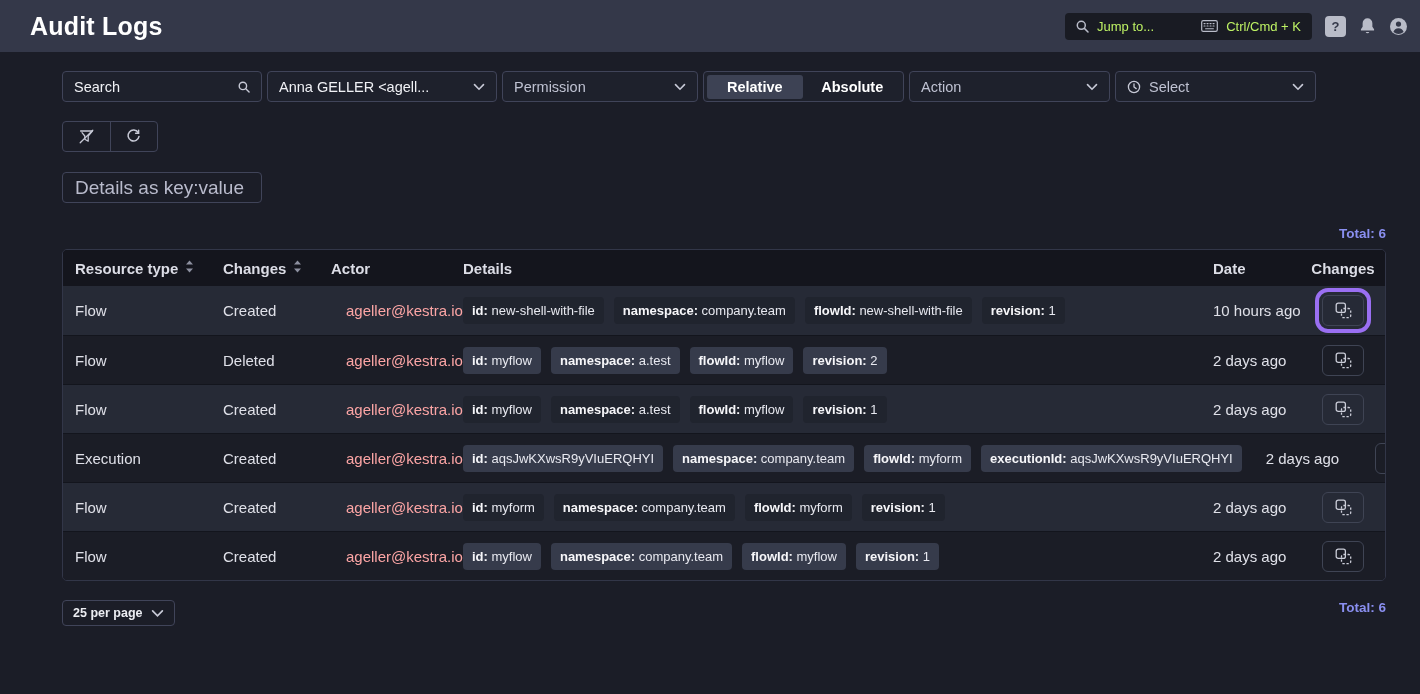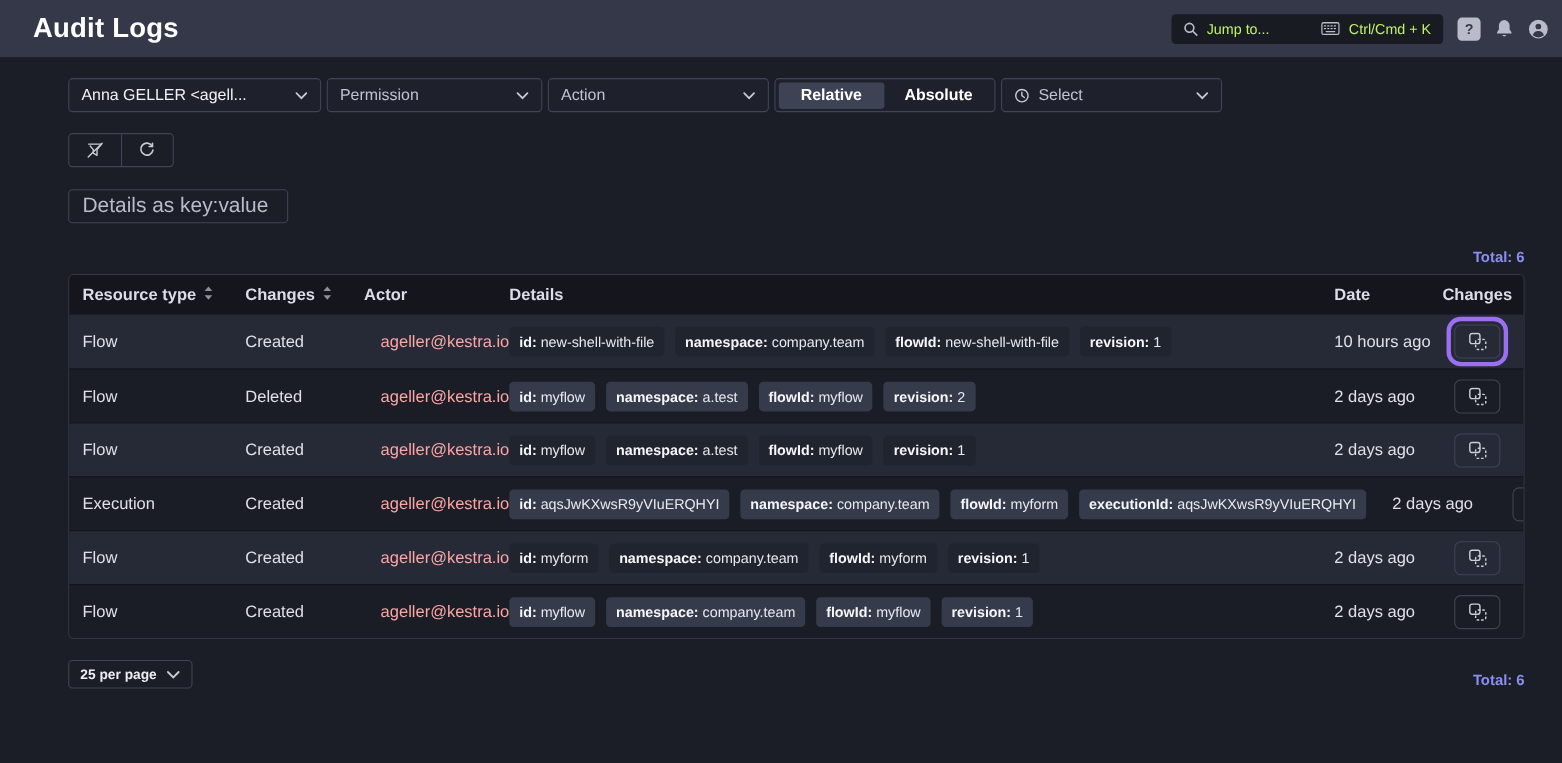--- a/index.html
+++ b/index.html
@@ -81,21 +81,21 @@
   .tr:nth-child(odd) .badge { background:#20242e; }
   .tr:nth-child(even) .badge { background:#363b4b; }
   .td.action { display:flex; justify-content:center; }
   .copy-btn {
     width:42px; height:31px; background:transparent;
     border:1px solid #3f4454; border-radius:6px; cursor:pointer;
     display:flex; align-items:center; justify-content:center;
   }
   .copy-btn.highlighted { outline:4px solid #9a6ff2; outline-offset:3px; }
   
-  .pagination { margin-top:19px; display:flex; align-items:flex-end; justify-content:space-between; }
+  .pagination { margin-top:19px; display:flex; align-items:flex-start; justify-content:space-between; }
   .per-page {
     height:26px; border:1px solid #404459; border-radius:4px; background:transparent;
     display:flex; align-items:center; gap:9px; padding:0 10px;
     font-size:12.5px; font-weight:700; color:#ecedf2; cursor:pointer;
   }
   .pag-total { color:#8a8ff0; font-size:13.5px; font-weight:700; }
 </style>
 </head>
 <body>
 
@@ -138,50 +138,60 @@
             <path d="M4.4 15.1a5.3 5.3 0 0 1 10.2 0 8.5 8.5 0 0 1-10.2 0z" fill="#343849"></path>
           </svg>
       </span>
     </button>
   </div>
 </header>
 
 <main>
 
   <div class="filters-row">
+    <div class="filter-box search-filter">
+      <span>Search</span>
+      <span class="grow"></span>
+      <span style="display:flex">
+        <svg width="12" height="12" viewBox="0 0 13 13" fill="none" stroke="#c7c9d6" stroke-width="1.5" stroke-linecap="round">
+            <circle cx="5.3" cy="5.3" r="4"></circle>
+            <line x1="8.4" y1="8.4" x2="12" y2="12"></line>
+          </svg>
+      </span>
+    </div>
     <div class="filter-box dd-user">
       <span>Anna GELLER &lt;agell...</span>
       <span class="grow"></span>
       <span style="display:flex">
         <svg width="12" height="8" viewBox="0 0 12 8" fill="none" stroke="#c7c9d6" stroke-width="1.6" stroke-linecap="round">
             <path d="M1.5 1.6L6 6.2l4.5-4.6"></path>
           </svg>
       </span>
     </div>
     <div class="filter-box dd-permission">
       <span>Permission</span>
       <span class="grow"></span>
       <span style="display:flex">
         <svg width="12" height="8" viewBox="0 0 12 8" fill="none" stroke="#c7c9d6" stroke-width="1.6" stroke-linecap="round">
             <path d="M1.5 1.6L6 6.2l4.5-4.6"></path>
           </svg>
       </span>
     </div>
+    <div class="filter-box toggle-group">
+      <div class="toggle-opt active">Relative</div>
+      <div class="toggle-opt">Absolute</div>
+    </div>
     <div class="filter-box dd-action">
       <span>Action</span>
       <span class="grow"></span>
       <span style="display:flex">
         <svg width="12" height="8" viewBox="0 0 12 8" fill="none" stroke="#c7c9d6" stroke-width="1.6" stroke-linecap="round">
             <path d="M1.5 1.6L6 6.2l4.5-4.6"></path>
           </svg>
       </span>
-    </div>
-    <div class="filter-box toggle-group">
-      <div class="toggle-opt active">Relative</div>
-      <div class="toggle-opt">Absolute</div>
     </div>
     <div class="filter-box dd-date">
       <span style="display:flex">
         <svg width="14" height="14" viewBox="0 0 14 14" fill="none" stroke="#c7c9d6" stroke-width="1.3" stroke-linecap="round">
             <circle cx="7" cy="7" r="5.6"></circle>
             <path d="M7 3.8V7l2.2 1.6"></path>
           </svg>
       </span>
       <span>Select</span>
       <span class="grow"></span>

